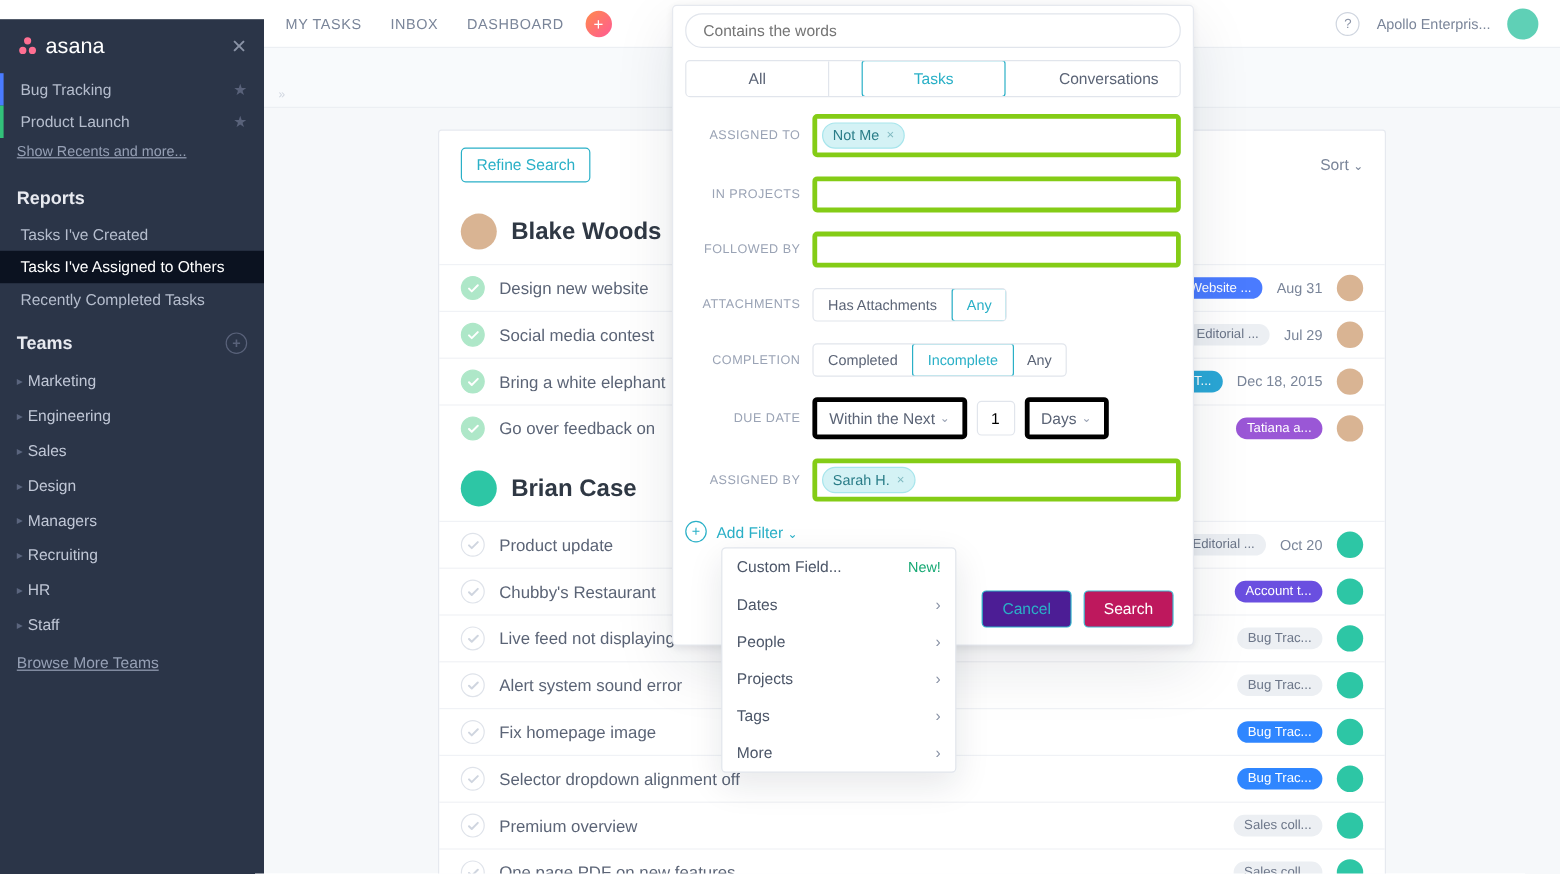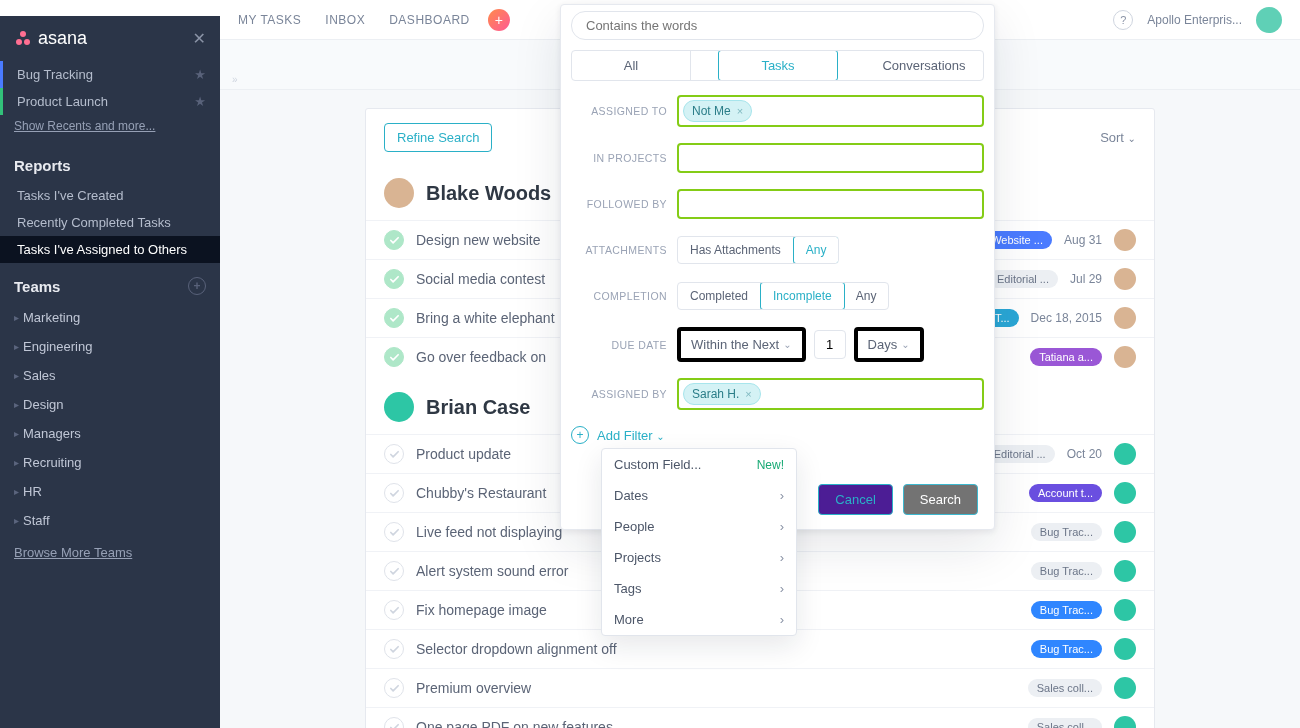--- a/index.html
+++ b/index.html
@@ -66,21 +66,21 @@
 .popover { position: absolute; left: 560px; top: 4px; width: 435px; background: #fff; border: 1px solid #e6e9ef; border-radius: 4px; box-shadow: 0 18px 50px rgba(20,30,50,0.10), 0 2px 6px rgba(20,30,50,0.08); z-index: 40; padding-bottom: 14px; }
 .search-input { margin: 6px 10px 10px; }
 .search-input input { width: 100%; border: 1px solid #e1e5ec; border-radius: 14px; padding: 6px 14px; font-size: 13px; color: #7a8599; outline: none; }
 .seg { display: flex; margin: 0 10px 14px; border: 1px solid #e1e5ec; border-radius: 4px; overflow: hidden; gap: 28px; }
 .seg div { flex:1; text-align:center; padding: 7px 0; font-size: 13px; color:#5b6476; cursor:pointer; border-right:1px solid #e1e5ec; }
 .seg div:last-child { border-right:none; }
 .seg div.on { border:1px solid #2ab0c7; color:#2ab0c7; border-radius:3px; margin:-1px; z-index:1; background:#fff; }
 
 .frow { display:flex; align-items:center; margin: 0 10px 16px; gap:10px; }
 .flabel { width: 96px; text-align:right; font-size: 10.5px; letter-spacing: .4px; color:#9aa3b5; text-transform:uppercase; }
-.chipbox { flex:1; min-height:30px; border:2px solid #84cc16; border-radius:4px; padding: 3px 4px; display:flex; align-items:center; gap:4px; }
+.chipbox { flex:1; min-height:30px; border:4px solid #84cc16; border-radius:4px; padding: 3px 4px; display:flex; align-items:center; gap:4px; }
 .chipbox.noborder { border:none; padding:0; }
 .chip { background:#d4f2f5; border:1px solid #a7e5ec; color:#2a7d88; padding:3px 8px; border-radius:12px; font-size:12px; display:inline-flex; align-items:center; gap:6px; }
 .chip .x { color:#7fb9c0; cursor:pointer; font-size:11px; }
 
 .segsmall { display:flex; border:1px solid #e1e5ec; border-radius:4px; overflow:hidden; }
 .segsmall div { padding:6px 12px; font-size:12px; color:#5b6476; cursor:pointer; border-right:1px solid #e1e5ec; }
 .segsmall div:last-child { border-right:none; }
 .segsmall div.on { color:#2ab0c7; border:1px solid #2ab0c7; border-radius:3px; margin:-1px; z-index:1; background:#fff; }
 
 .selectish { border:4px solid #000000; border-radius:4px; padding:6px 10px; font-size:13px; color:#5b6476; display:inline-flex; align-items:center; gap:4px; cursor:pointer; }
@@ -92,21 +92,21 @@
 .addfilter-label { color:#2ab0c7; font-size:13px; cursor:pointer; }
 
 .menu { position:absolute; left: 30px; top: 22px; width: 196px; background:#fff; border:1px solid #e1e5ec; border-radius:4px; box-shadow: 0 10px 28px rgba(20,30,50,0.10); z-index:50; }
 .menu-item { display:flex; align-items:center; padding: 8px 12px; font-size:13px; color:#4c5668; cursor:pointer; }
 .menu-item .new { margin-left:auto; color:#17a974; font-size:12px; }
 .menu-item .chev { margin-left:auto; color:#8a93a6; }
 
 .btnrow { display:flex; gap:10px; justify-content:flex-end; margin: 40px 16px 0; }
 .btn { padding:7px 16px; border-radius:4px; font-size:13px; cursor:pointer; }
 .btn.cancel { border:1px solid #2ab0c7; color:#2ab0c7; background:#4c1d95; }
-.btn.search { background:#737373; color:#fff; border:1px solid #3db8cf; }
+.btn.search { background:#be185d; color:#fff; border:1px solid #3db8cf; }
 </style>
 </head>
 <body>
 
 <div class="sidebar">
   <div class="sidebar-header">
     <div class="logo">
       <span class="logo-glyph">
         <svg width="18" height="18" viewBox="0 0 18 18">
             <circle cx="9" cy="4" r="3" fill="#ff6f92"></circle>
@@ -127,22 +127,22 @@
       <div class="sb-item proj-green">
         <span>Product Launch</span>
         <span class="star">★</span>
       </div>
     </div>
   <div class="sb-link">Show Recents and more...</div>
 
   <div class="sb-heading">Reports</div>
   <div id="sb-reports">
       <div class="sb-item">Tasks I've Created</div>
+      <div class="sb-item active">Tasks I've Assigned to Others</div>
       <div class="sb-item">Recently Completed Tasks</div>
-      <div class="sb-item active">Tasks I've Assigned to Others</div>
     </div>
 
   <div class="sb-heading">
     <span>Teams</span>
     <span class="plus-circle" style="border-color:#59627a;color:#59627a">+</span>
   </div>
   <div id="sb-teams">
       <div class="sb-team">
         <span class="caret">▸</span>
         <span>Marketing</span>

